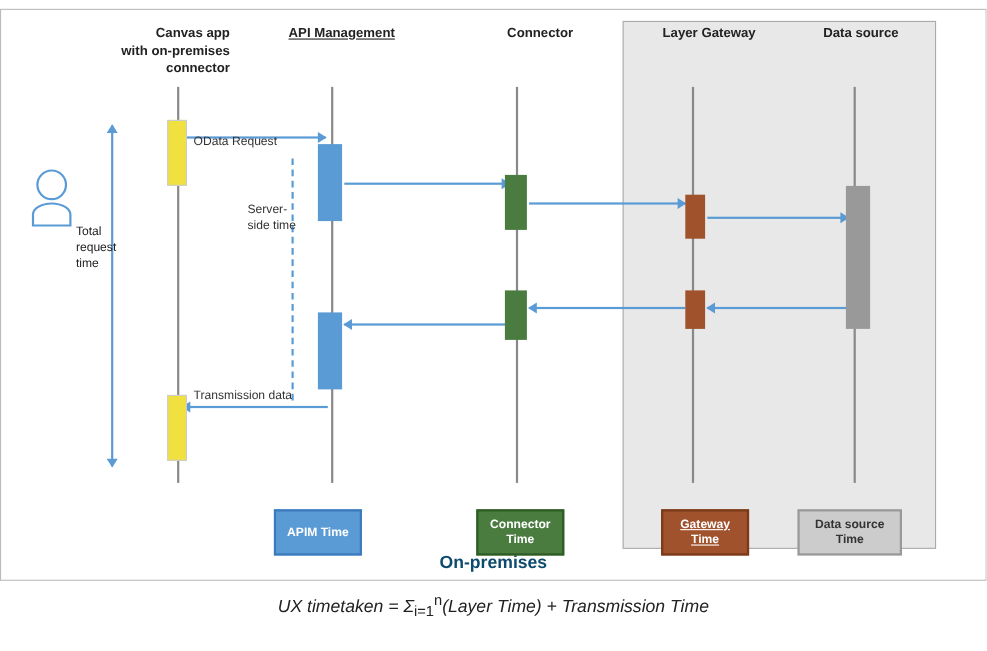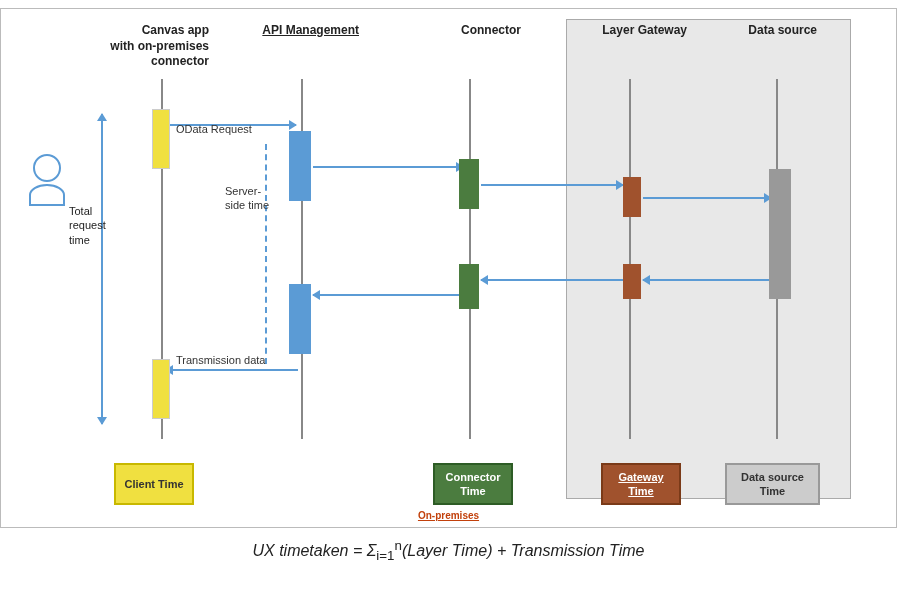--- a/index.html
+++ b/index.html
@@ -156,25 +156,24 @@
       font-style: italic;
       color: #222;
     }
 
     
     #onprem-label {
       position: absolute;
       bottom: 6px;
       left: 50%;
       transform: translateX(-50%);
-      font-size: 10px;
+      font-size: 16px;
       font-weight: 600;
-      color: #c2410c;
-      z-index: 5;
-      text-decoration: underline;
+      color: #0c4a6e;
+      z-index: 5;
     }
 
     
     .varrow {
       position: absolute;
       width: 2px;
       background: #5b9bd5;
       z-index: 3;
     }
     .varrow::before {
@@ -271,22 +270,22 @@
   <div class="diag-label" style="left:175px;top:345px;">Transmission data</div>
 
   <div class="harrow harrow-left" style="left:165px;top:360px;width:132px;"></div>
 
   <div class="block" style="left:151px;top:100px;width:18px;height:60px;background:#f0e040;border:1px solid #ccc;"></div>
 
   <div class="block" style="left:151px;top:350px;width:18px;height:60px;background:#f0e040;border:1px solid #ccc;"></div>
 
   <div class="varrow" style="left:100px;top:105px;height:310px;"></div>
 
-  <div class="legend-box" style="left:113px;bottom:22px;width:80px;height:42px;background:#f0e040;border-color:#c8b800;color:#333;">Client Time</div>
-
+
+  <div class="legend-box" style="left:248px;bottom:22px;width:80px;height:42px;background:#5b9bd5;border-color:#3a7abd;color:#fff;">APIM Time</div>
 
   <div class="legend-box" style="left:432px;bottom:22px;width:80px;height:42px;background:#4b7c3f;border-color:#2d5c25;color:#fff;">Connector<br>Time</div>
 
   <div class="legend-box" style="left:600px;bottom:22px;width:80px;height:42px;background:#a0522d;border-color:#7a3a18;color:#fff;text-decoration:underline;">Gateway<br>Time</div>
 
   <div class="legend-box" style="left:724px;bottom:22px;width:95px;height:42px;background:#ccc;border-color:#999;color:#333;">Data source<br>Time</div>
 
   <div id="onprem-label">On-premises</div>
 
 </div>

